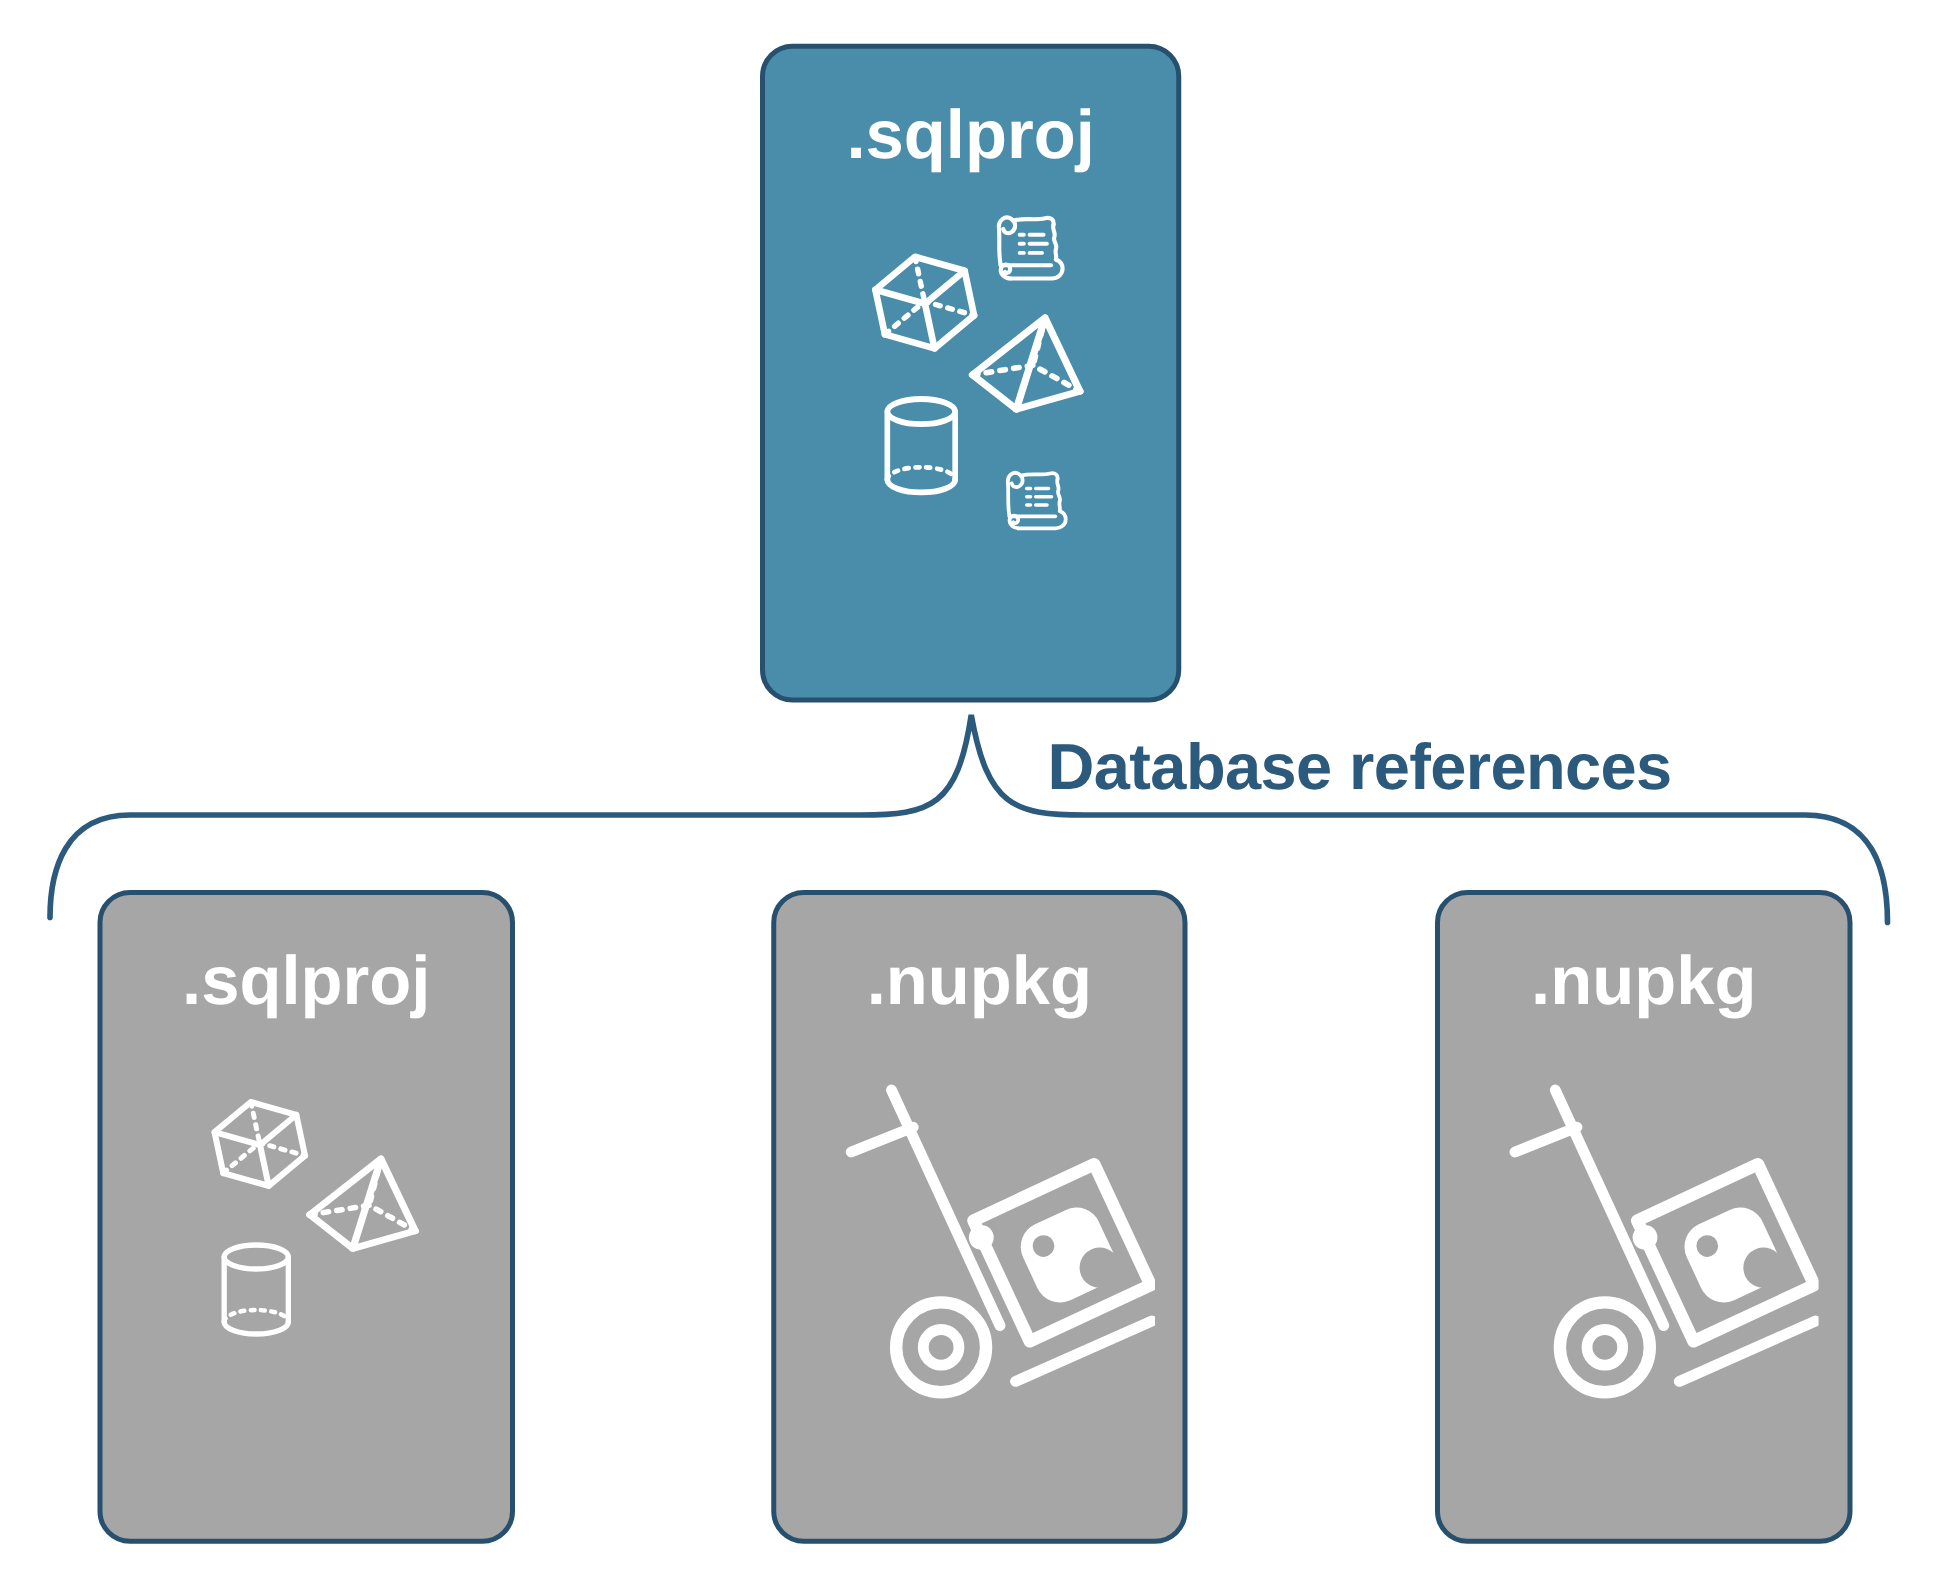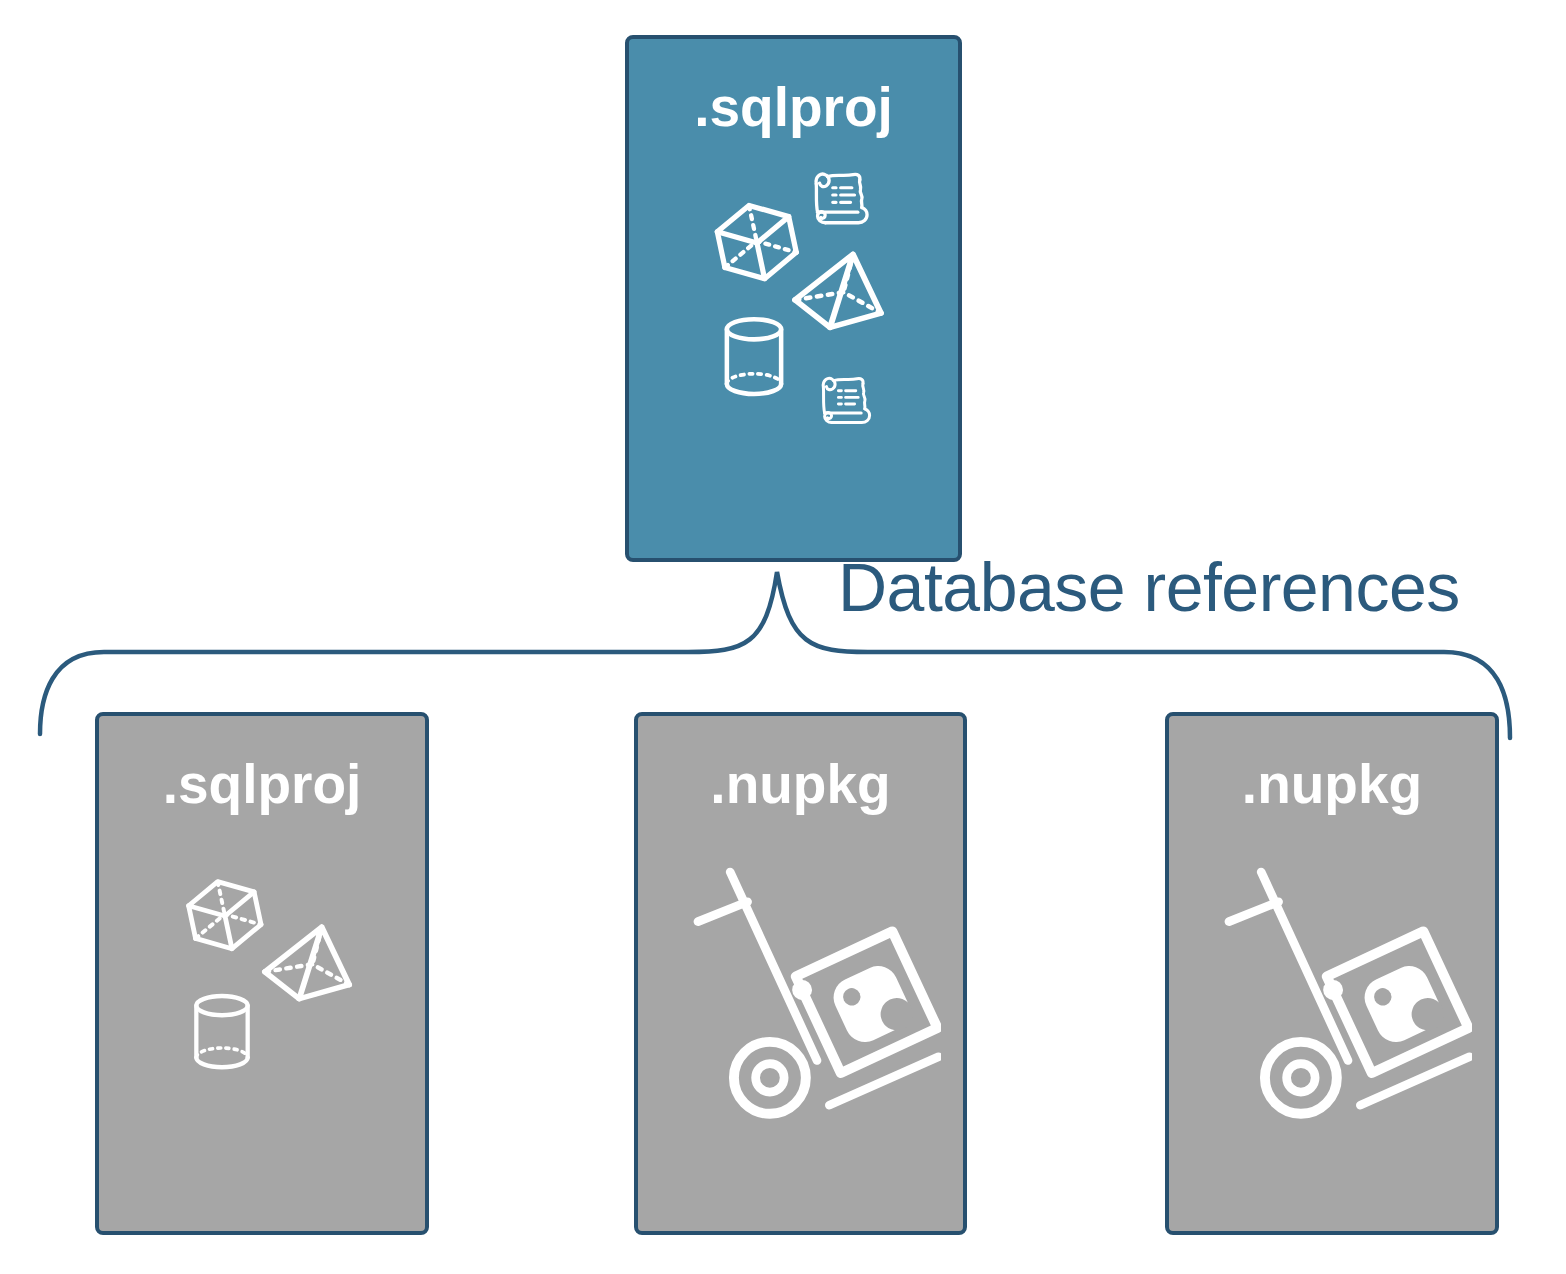--- a/index.html
+++ b/index.html
@@ -3,37 +3,36 @@
 <meta charset="utf-8">
 <style>
   html,body{margin:0;padding:0;background:#fff;}
   .canvas{
     position:relative;width:1566px;height:1274px;background:#fff;
     font-family:"Liberation Sans","DejaVu Sans",sans-serif;overflow:hidden;
   }
   .node{
     position:absolute;box-sizing:border-box;
     border:4.5px solid var(--node-border,#27506F);
-    border-radius:8px;
-    margin-left:17px;
+    border-radius:26px;
   }
   .node-root{left:608px;top:35px;width:337px;height:527px;background:var(--root-fill,#4A8DAB);}
   .node-c1{left:78px;top:712px;width:334px;height:523px;background:var(--child-fill,#A6A6A6);}
   .node-c2{left:617px;top:712px;width:333px;height:523px;background:var(--child-fill,#A6A6A6);}
   .node-c3{left:1148px;top:712px;width:334px;height:523px;background:var(--child-fill,#A6A6A6);}
   .node-title{
     position:absolute;left:0;right:0;top:38px;text-align:center;
     color:var(--title-text,#FFFFFF);font-weight:700;font-size:55px;line-height:1.1;
     letter-spacing:0px;
   }
   .icon{position:absolute;display:block;}
   .brace-svg{position:absolute;left:0;top:0;pointer-events:none;}
   .connector-label{
-    position:absolute;left:838px;top:548px;
-    font-size:68px;font-weight:400;color:var(--connector,#2B5A7D);
+    position:absolute;left:838px;top:584px;
+    font-size:52px;font-weight:700;color:var(--connector,#2B5A7D);
     letter-spacing:-0.5px;white-space:nowrap;
   }
   .defs-host{position:absolute;width:0;height:0;overflow:hidden;}
 </style>
 </head>
 <body>
 
 <div class="canvas">
 
   <svg class="defs-host" aria-hidden="true">

